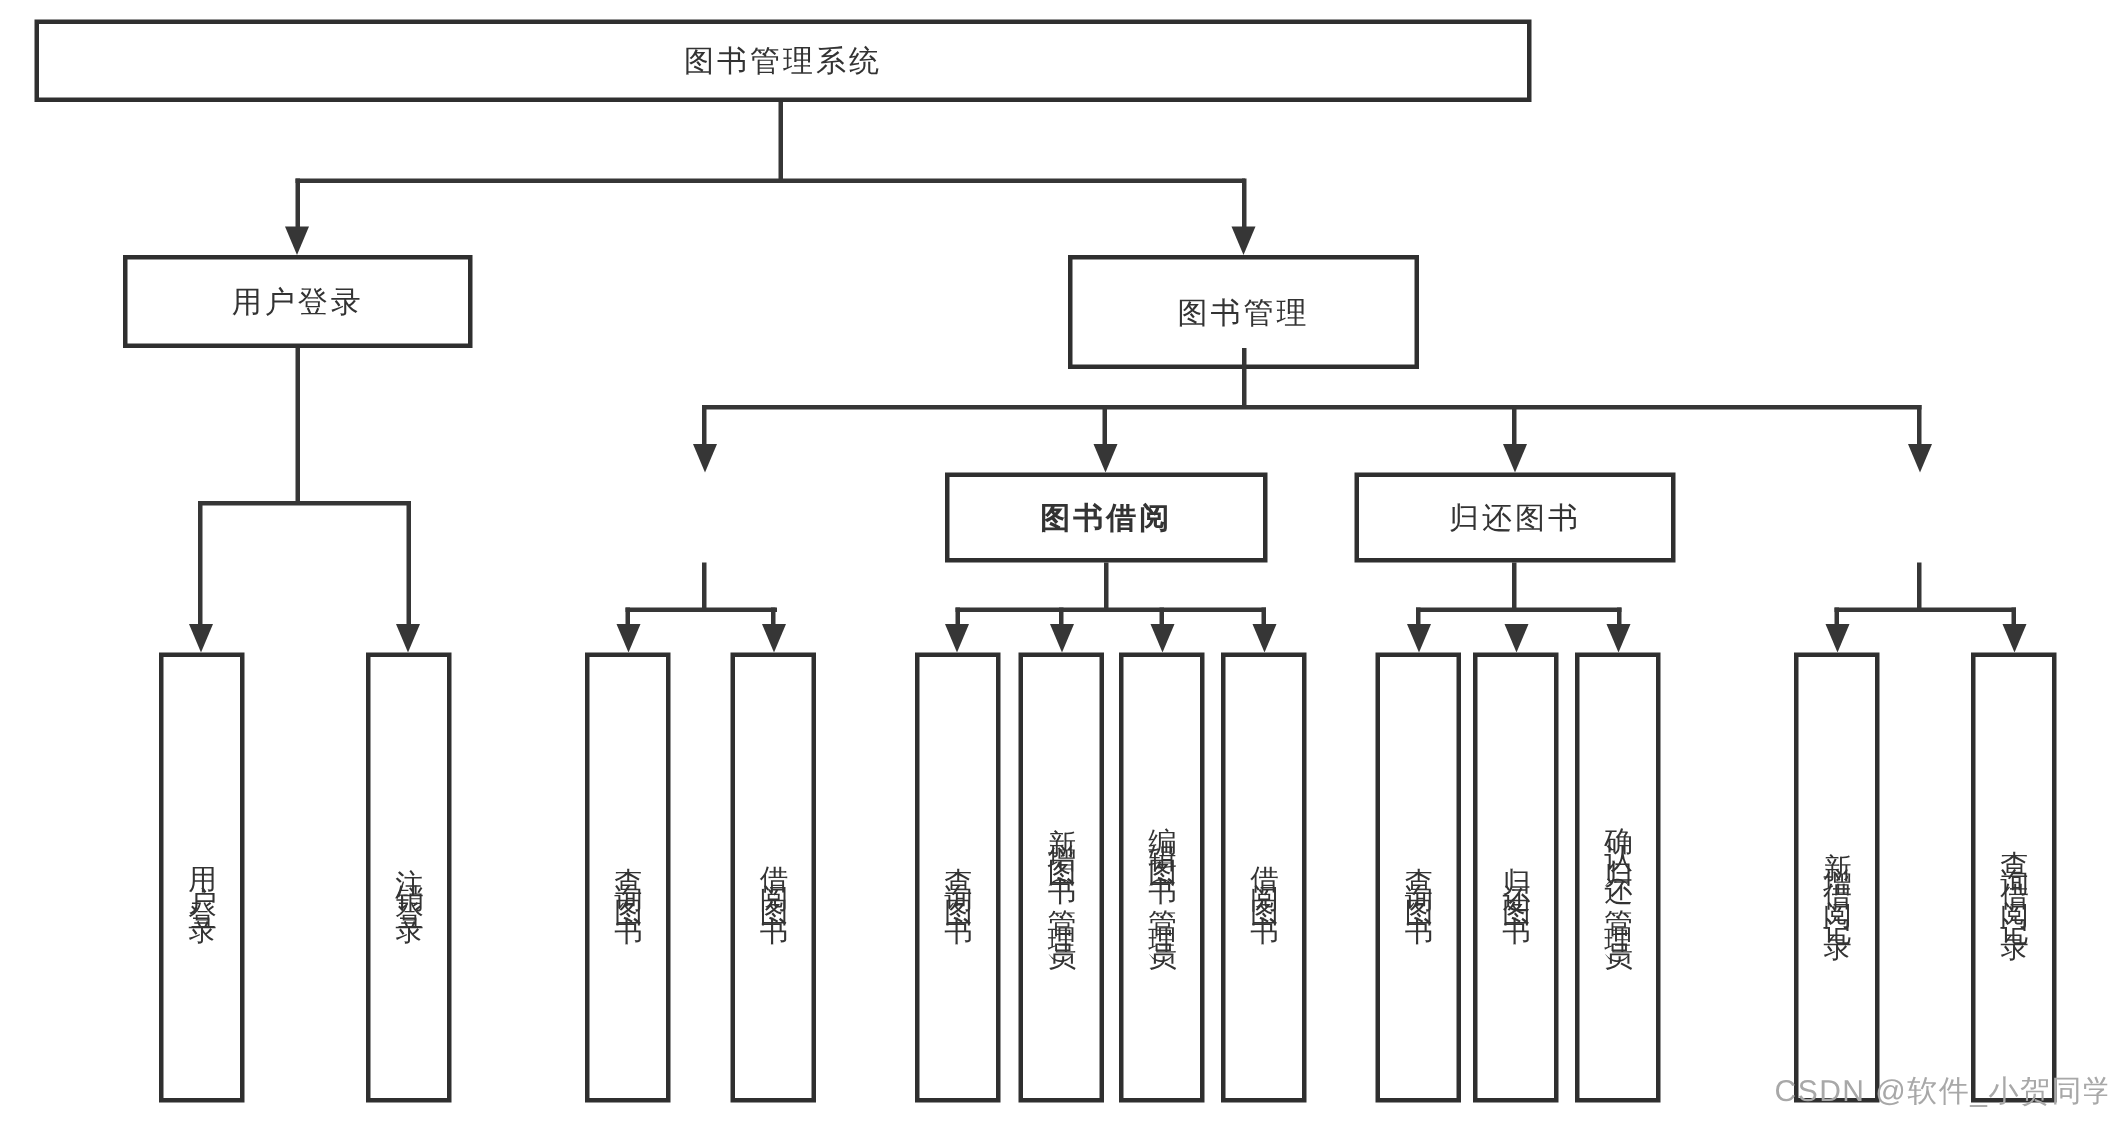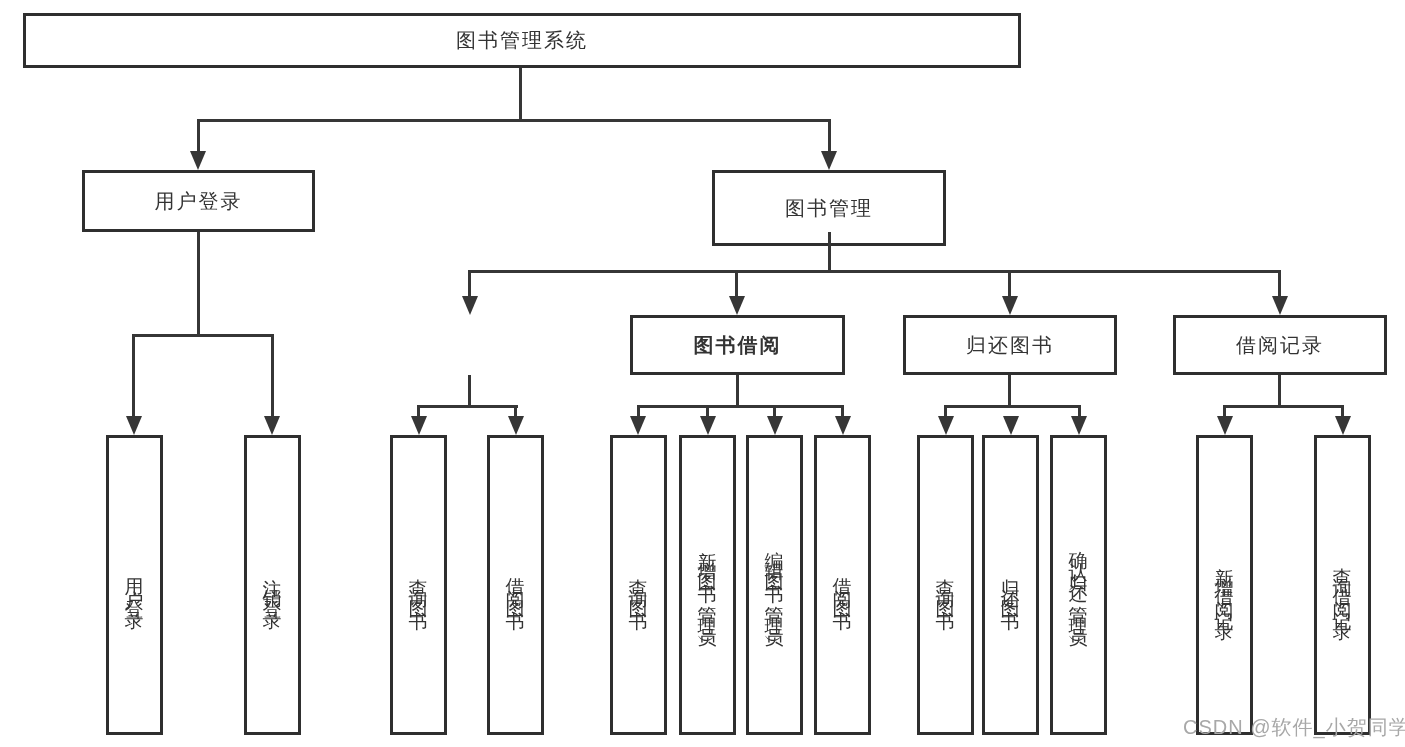--- a/index.html
+++ b/index.html
@@ -80,23 +80,20 @@
   <div class="arrow" style="left:729px;top:296px;"></div>
   <div class="arrow" style="left:1002px;top:296px;"></div>
   <div class="arrow" style="left:1272px;top:296px;"></div>
 
   <div class="box" style="left:630px;top:315px;width:215px;height:60px;font-weight:bold;">
     <span>图书借阅</span>
   </div>
   <div class="box" style="left:903px;top:315px;width:214px;height:60px;">
     <span>归还图书</span>
   </div>
-  <div class="box" style="left:1173px;top:315px;width:214px;height:60px;">
-    <span>借阅记录</span>
-  </div>
 
   <div class="vline" style="left:468px;top:375px;height:32px;"></div>
   <div class="hline" style="left:417px;top:405px;width:101px;"></div>
   <div class="vline" style="left:417px;top:405px;height:13px;"></div>
   <div class="vline" style="left:514px;top:405px;height:13px;"></div>
   <div class="arrow" style="left:411px;top:416px;"></div>
   <div class="arrow" style="left:508px;top:416px;"></div>
 
   <div class="vline" style="left:736px;top:375px;height:32px;"></div>
   <div class="hline" style="left:637px;top:405px;width:207px;"></div>

